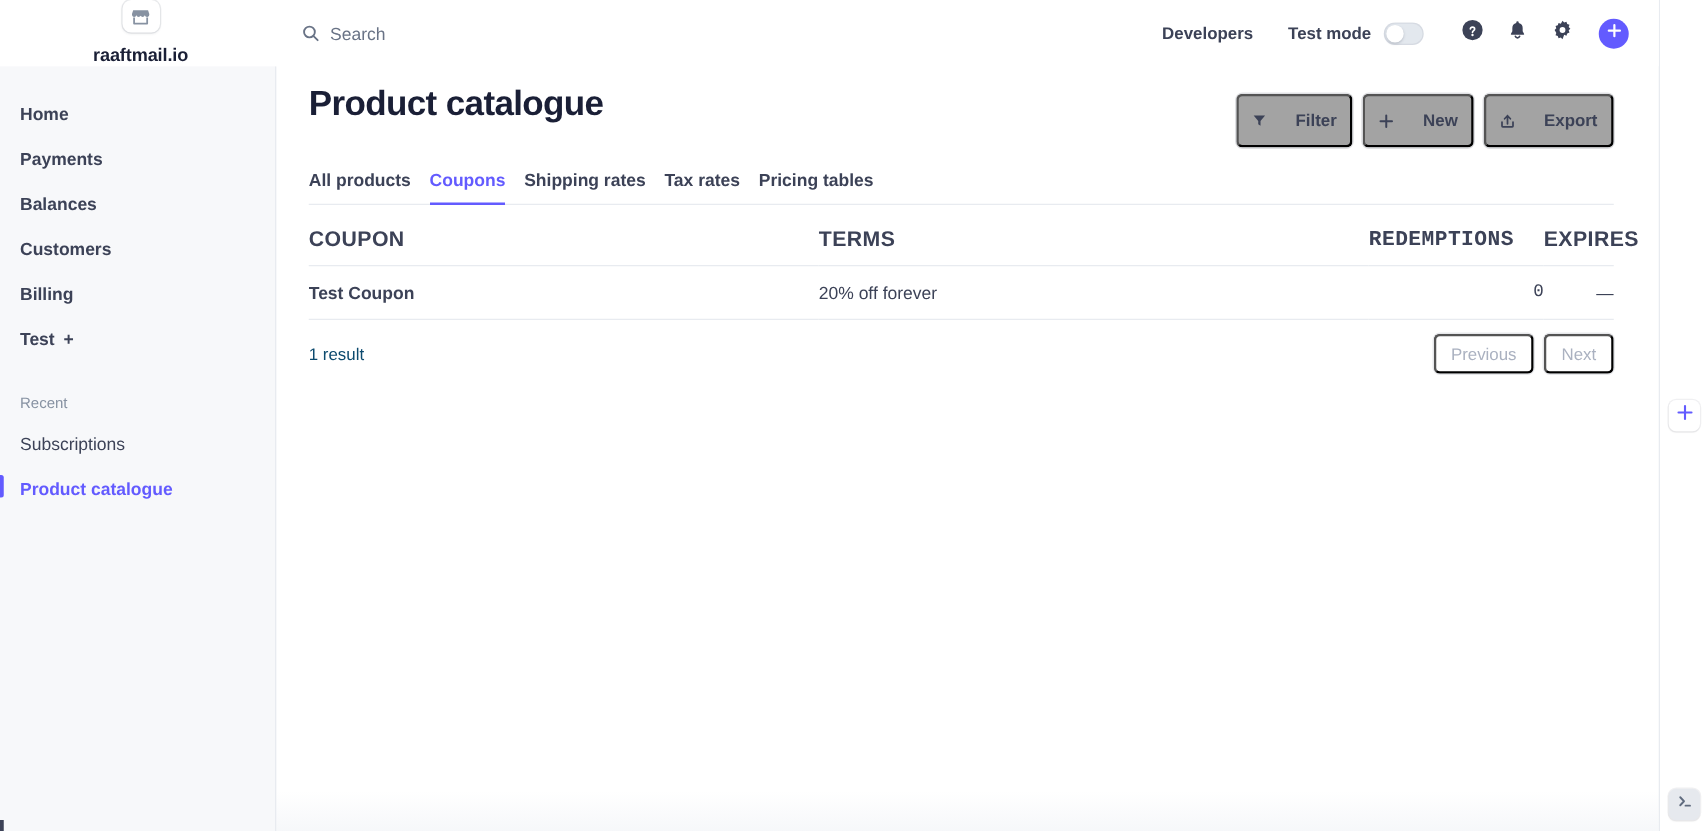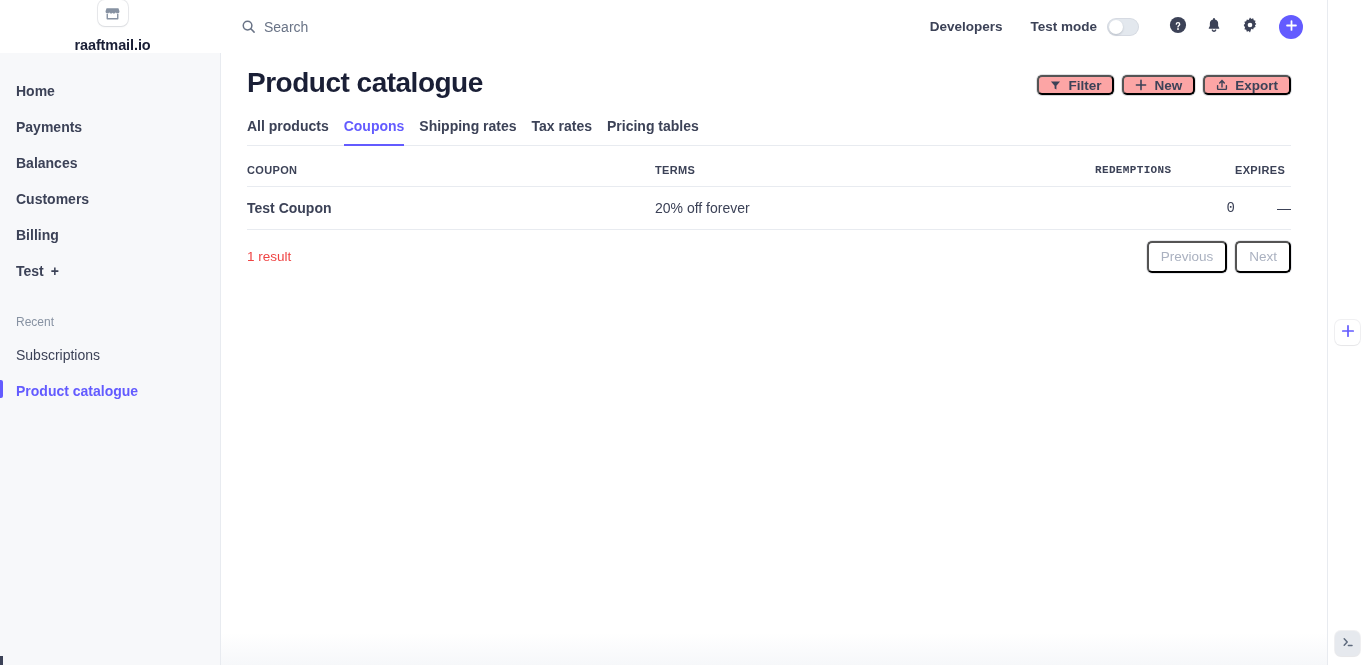--- a/index.html
+++ b/index.html
@@ -245,25 +245,25 @@
 
   .head-actions {
     display: flex;
     gap: 8px;
     padding-top: 9px;
   }
 
   .btn {
     display: inline-flex;
     align-items: center;
-    gap: 7px;
-    height: 20px;
+    gap: 23px;
+    height: 43px;
     padding: 0 11px;
     border-radius: 5px;
-    background: #fca5a5;
+    background: #a3a3a3;
     box-shadow: 0 0 0 1px rgba(60,66,87,.16), 0 1px 1px rgba(0,0,0,.05);
     font-size: 13.5px;
     font-weight: 700;
     color: #3c4257;
     cursor: pointer;
     white-space: nowrap;
   }
   .btn svg { display: block; flex-shrink: 0; }
 
   
@@ -289,21 +289,21 @@
   }
 
   
   .tbl {
     width: 100%;
     border-collapse: collapse;
     margin-top: 18px;
     table-layout: fixed;
   }
   .tbl th {
-    font-size: 11px;
+    font-size: 17px;
     font-weight: 700;
     letter-spacing: 0.35px;
     color: #3c4257;
     text-transform: uppercase;
     text-align: left;
     padding: 0 0 10px 0;
     border-bottom: 1px solid #e8ebf0;
     white-space: nowrap;
   }
   .tbl td {
@@ -331,21 +331,21 @@
 
   
   .tbl-foot {
     display: flex;
     align-items: center;
     justify-content: space-between;
     padding-top: 11px;
   }
   .result-count {
     font-size: 13.5px;
-    color: #ef4444;
+    color: #0c4a6e;
   }
   .pager { display: flex; gap: 8px; }
   .pg-btn {
     height: 32px;
     padding: 0 12px;
     display: inline-flex;
     align-items: center;
     border-radius: 5px;
     background: #ffffff;
     box-shadow: 0 0 0 1px rgba(60,66,87,.12);

